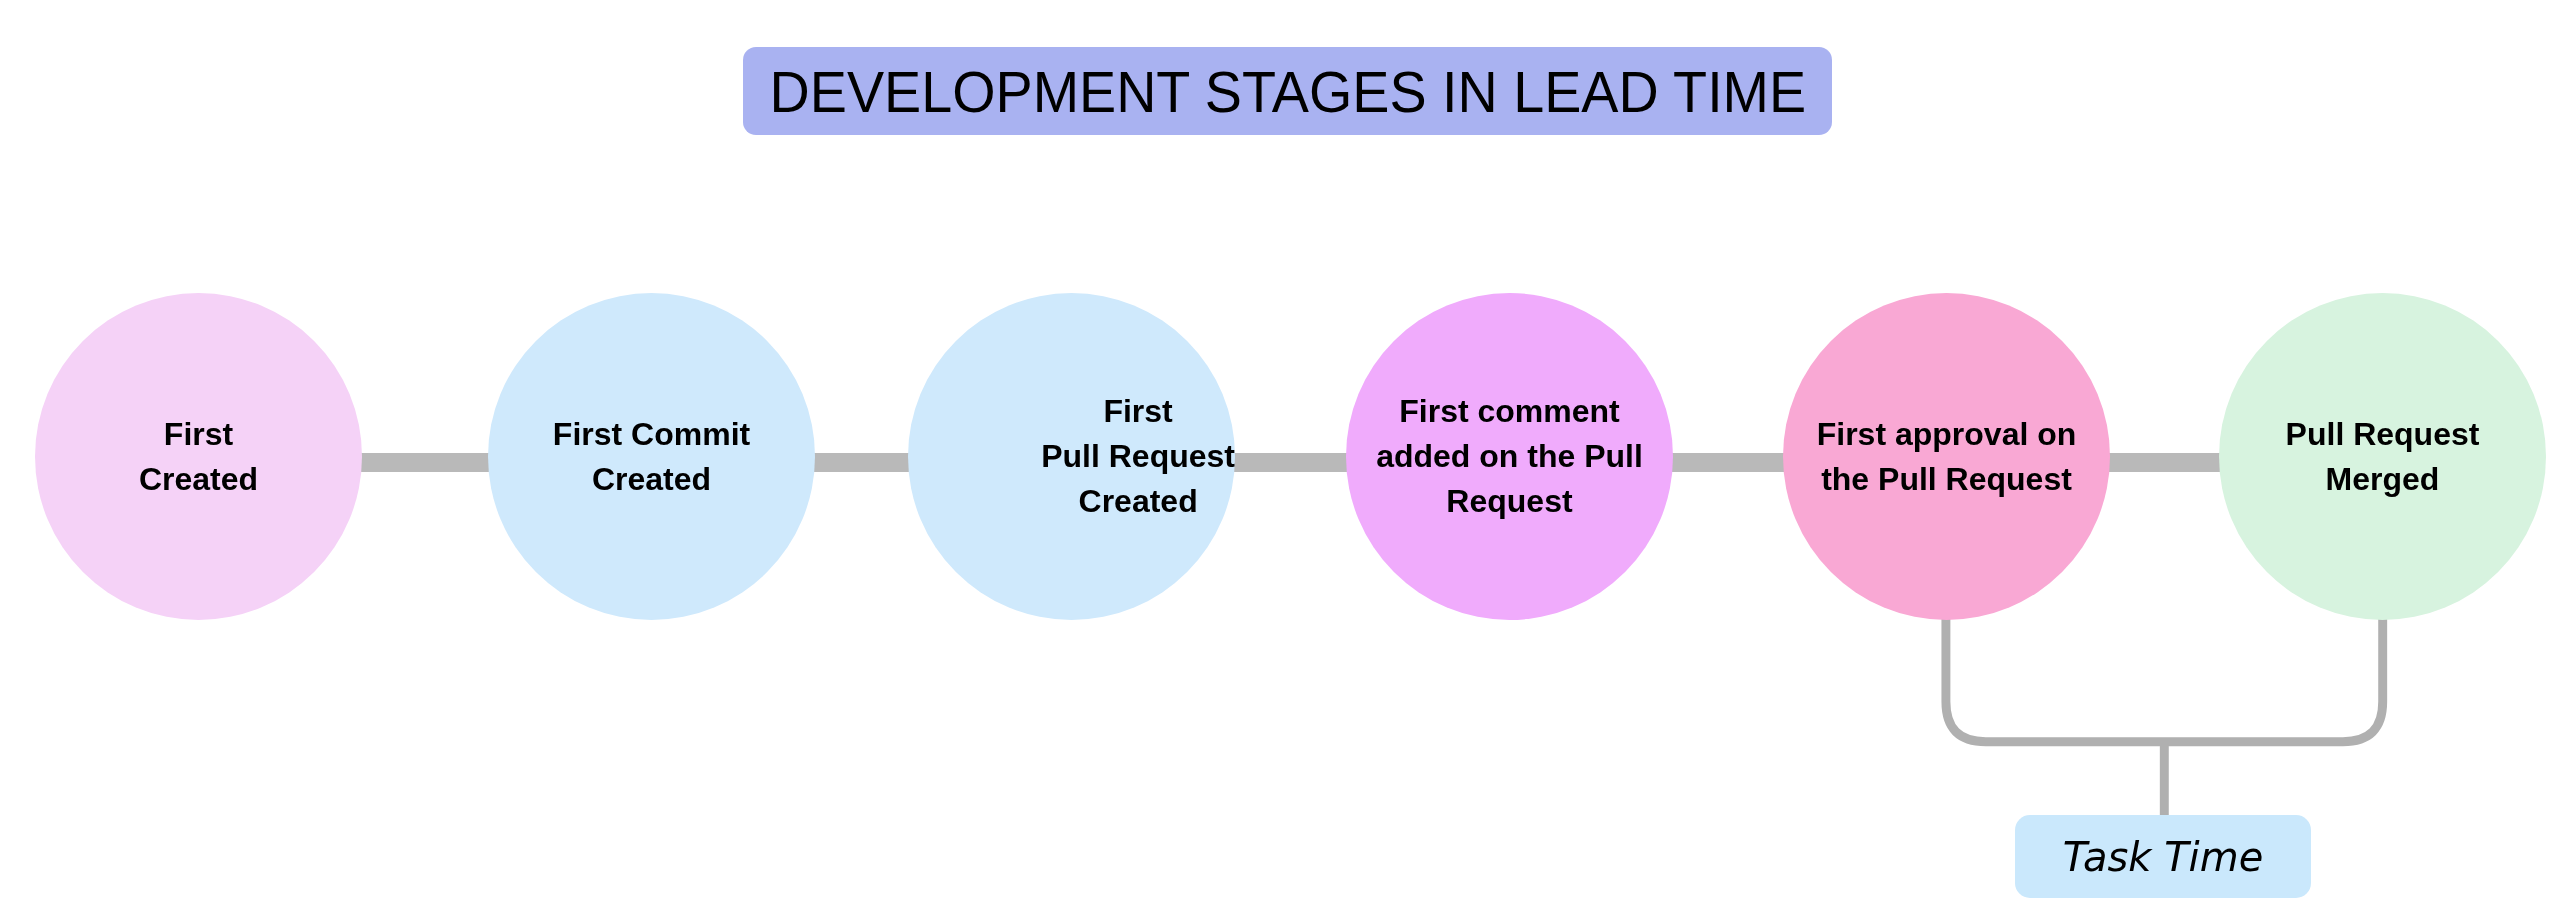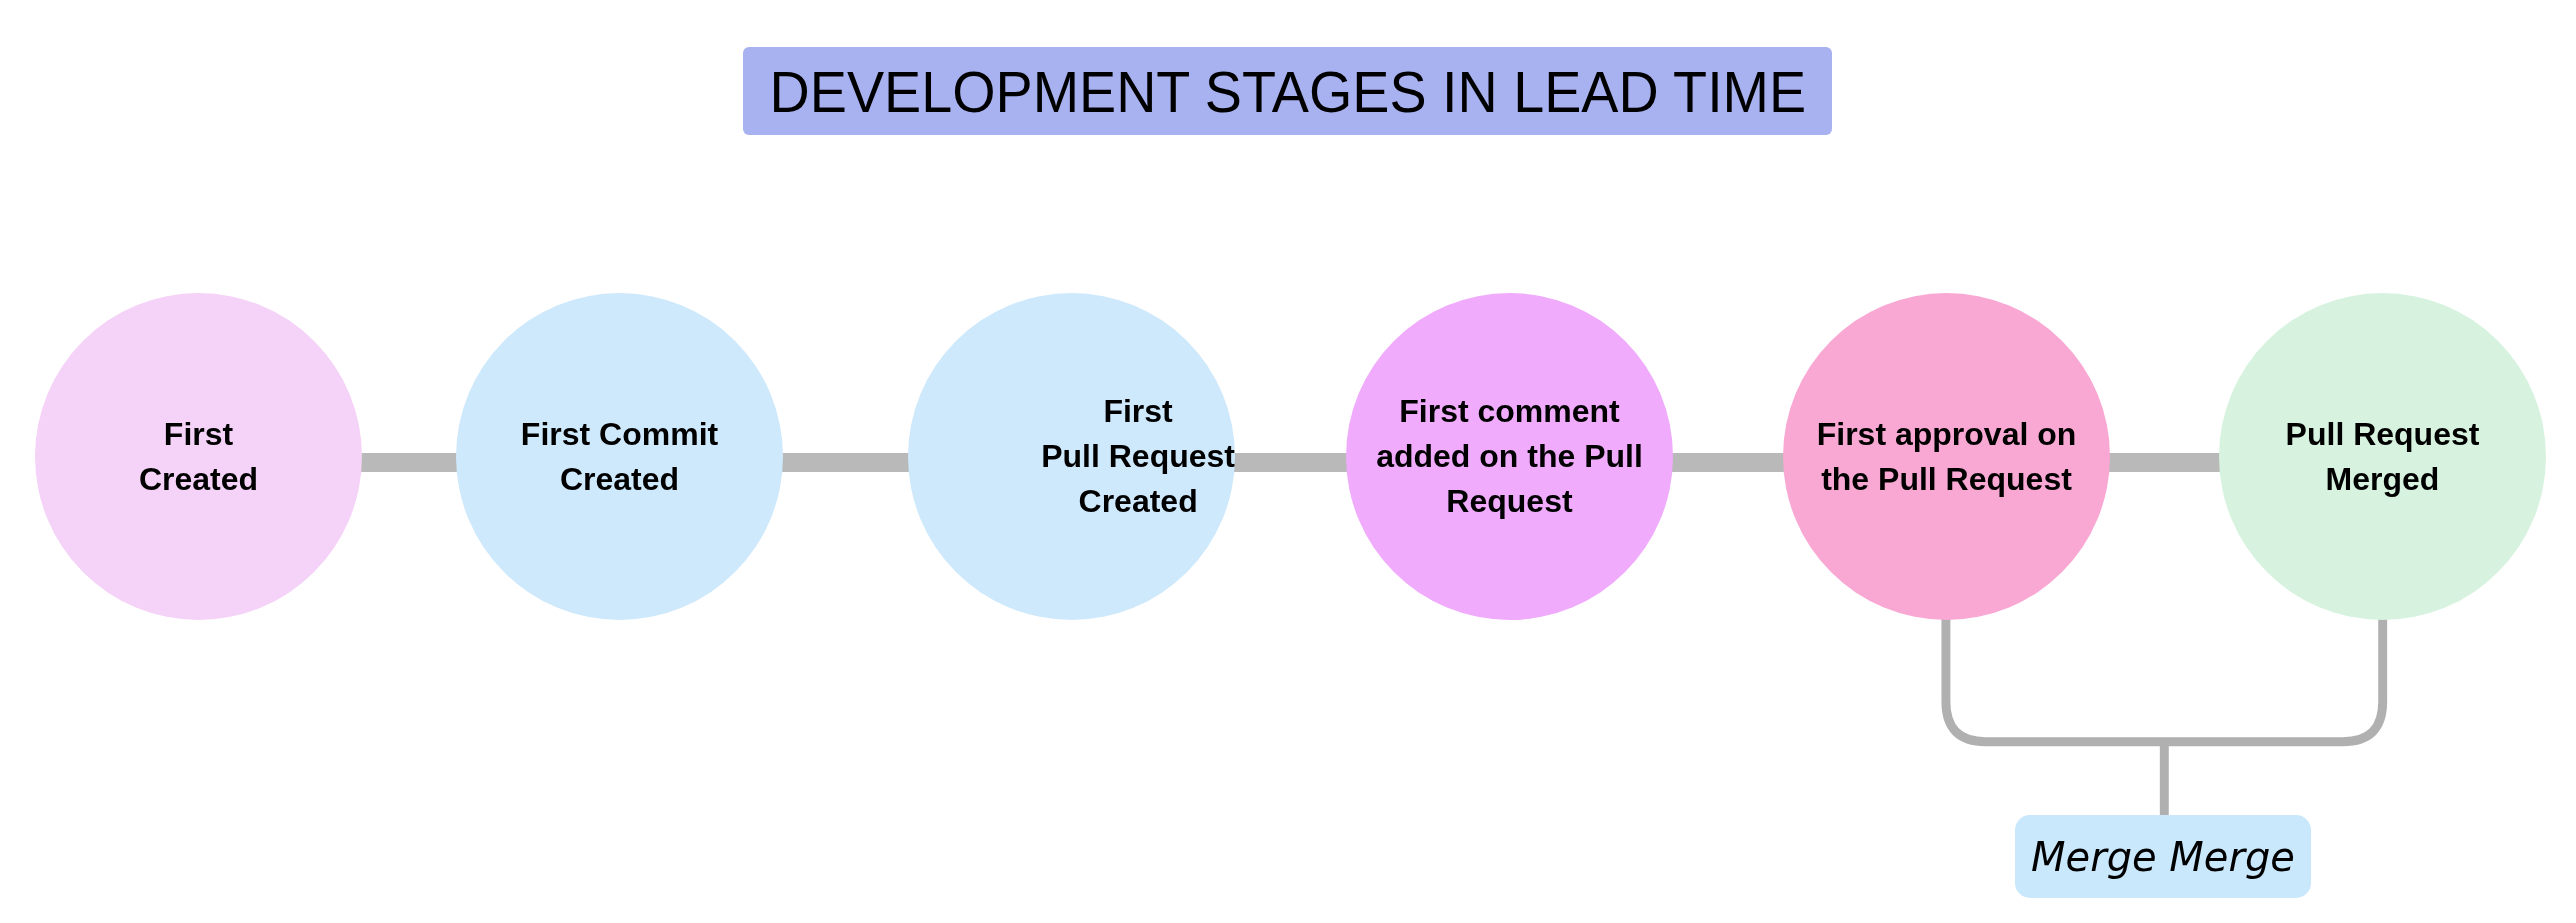--- a/index.html
+++ b/index.html
@@ -11,21 +11,21 @@
     overflow: hidden;
     font-family: "Liberation Sans", sans-serif;
     color: #000;
   }
 
   
   .title-box {
     position: absolute;
     left: 743px; top: 47px;
     width: 1089px; height: 88px;
-    border-radius: 6px;
+    border-radius: 13px;
     display: flex; align-items: center; justify-content: center; text-align: center;
   }
   .title-text {
     font-size: 58px;
     font-weight: 400;
     letter-spacing: 0px;
     transform: scaleX(0.96);
     white-space: nowrap;
     color: #000;
   }
@@ -58,21 +58,21 @@
     z-index: 1;
   }
   .stage-label {
     font-size: 32px;
     font-weight: 700;
     line-height: 1.4;
     white-space: pre-line;
     color: #000;
   }
   .pos-0 { left: 35px; }
-  .pos-1 { left: 456px; }
+  .pos-1 { left: 488px; }
   .pos-2 { left: 908px; justify-content: flex-end; }
   .pos-3 { left: 1346px; }
   .pos-4 { left: 1783px; }
   .pos-5 { left: 2219px; }
 
   
   .merge-box {
     position: absolute;
     left: 2015px; top: 815px;
     width: 296px; height: 83px;
@@ -125,17 +125,17 @@
   <div class="stage pos-4" style="background-color: #f9a8d4;">
     <div class="stage-label">First approval on
 the Pull Request</div>
   </div>
   <div class="stage pos-5" style="background-color: rgb(215, 243, 223);">
     <div class="stage-label">Pull Request
 Merged</div>
   </div>
 
   <div class="merge-box" style="background-color: rgb(202, 232, 252);">
-    <div class="merge-label">Merge Merge</div>
+    <div class="merge-label">Task Time</div>
   </div>
 
 </div>
 
 
 </body></html>

